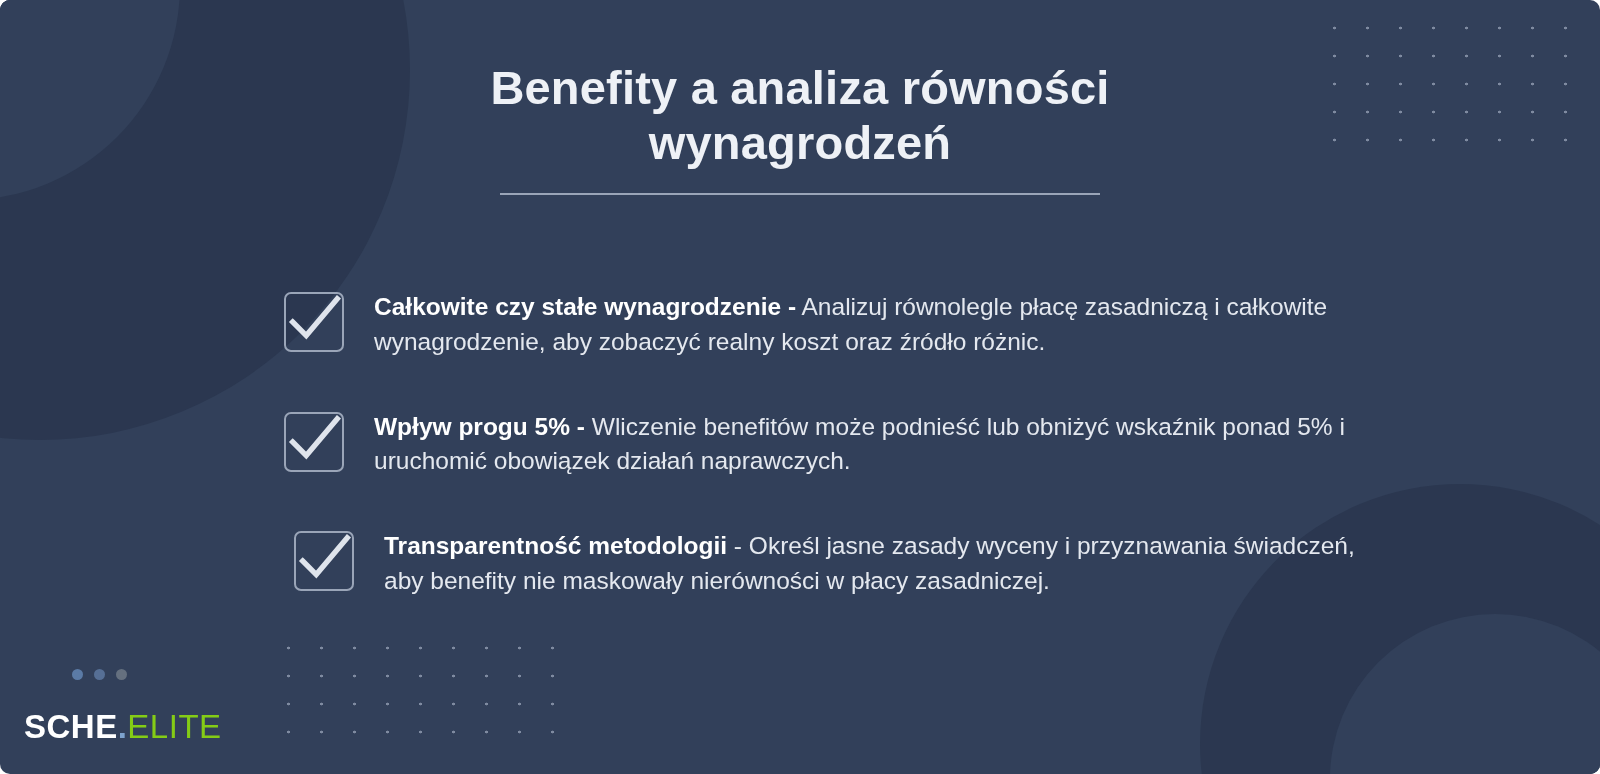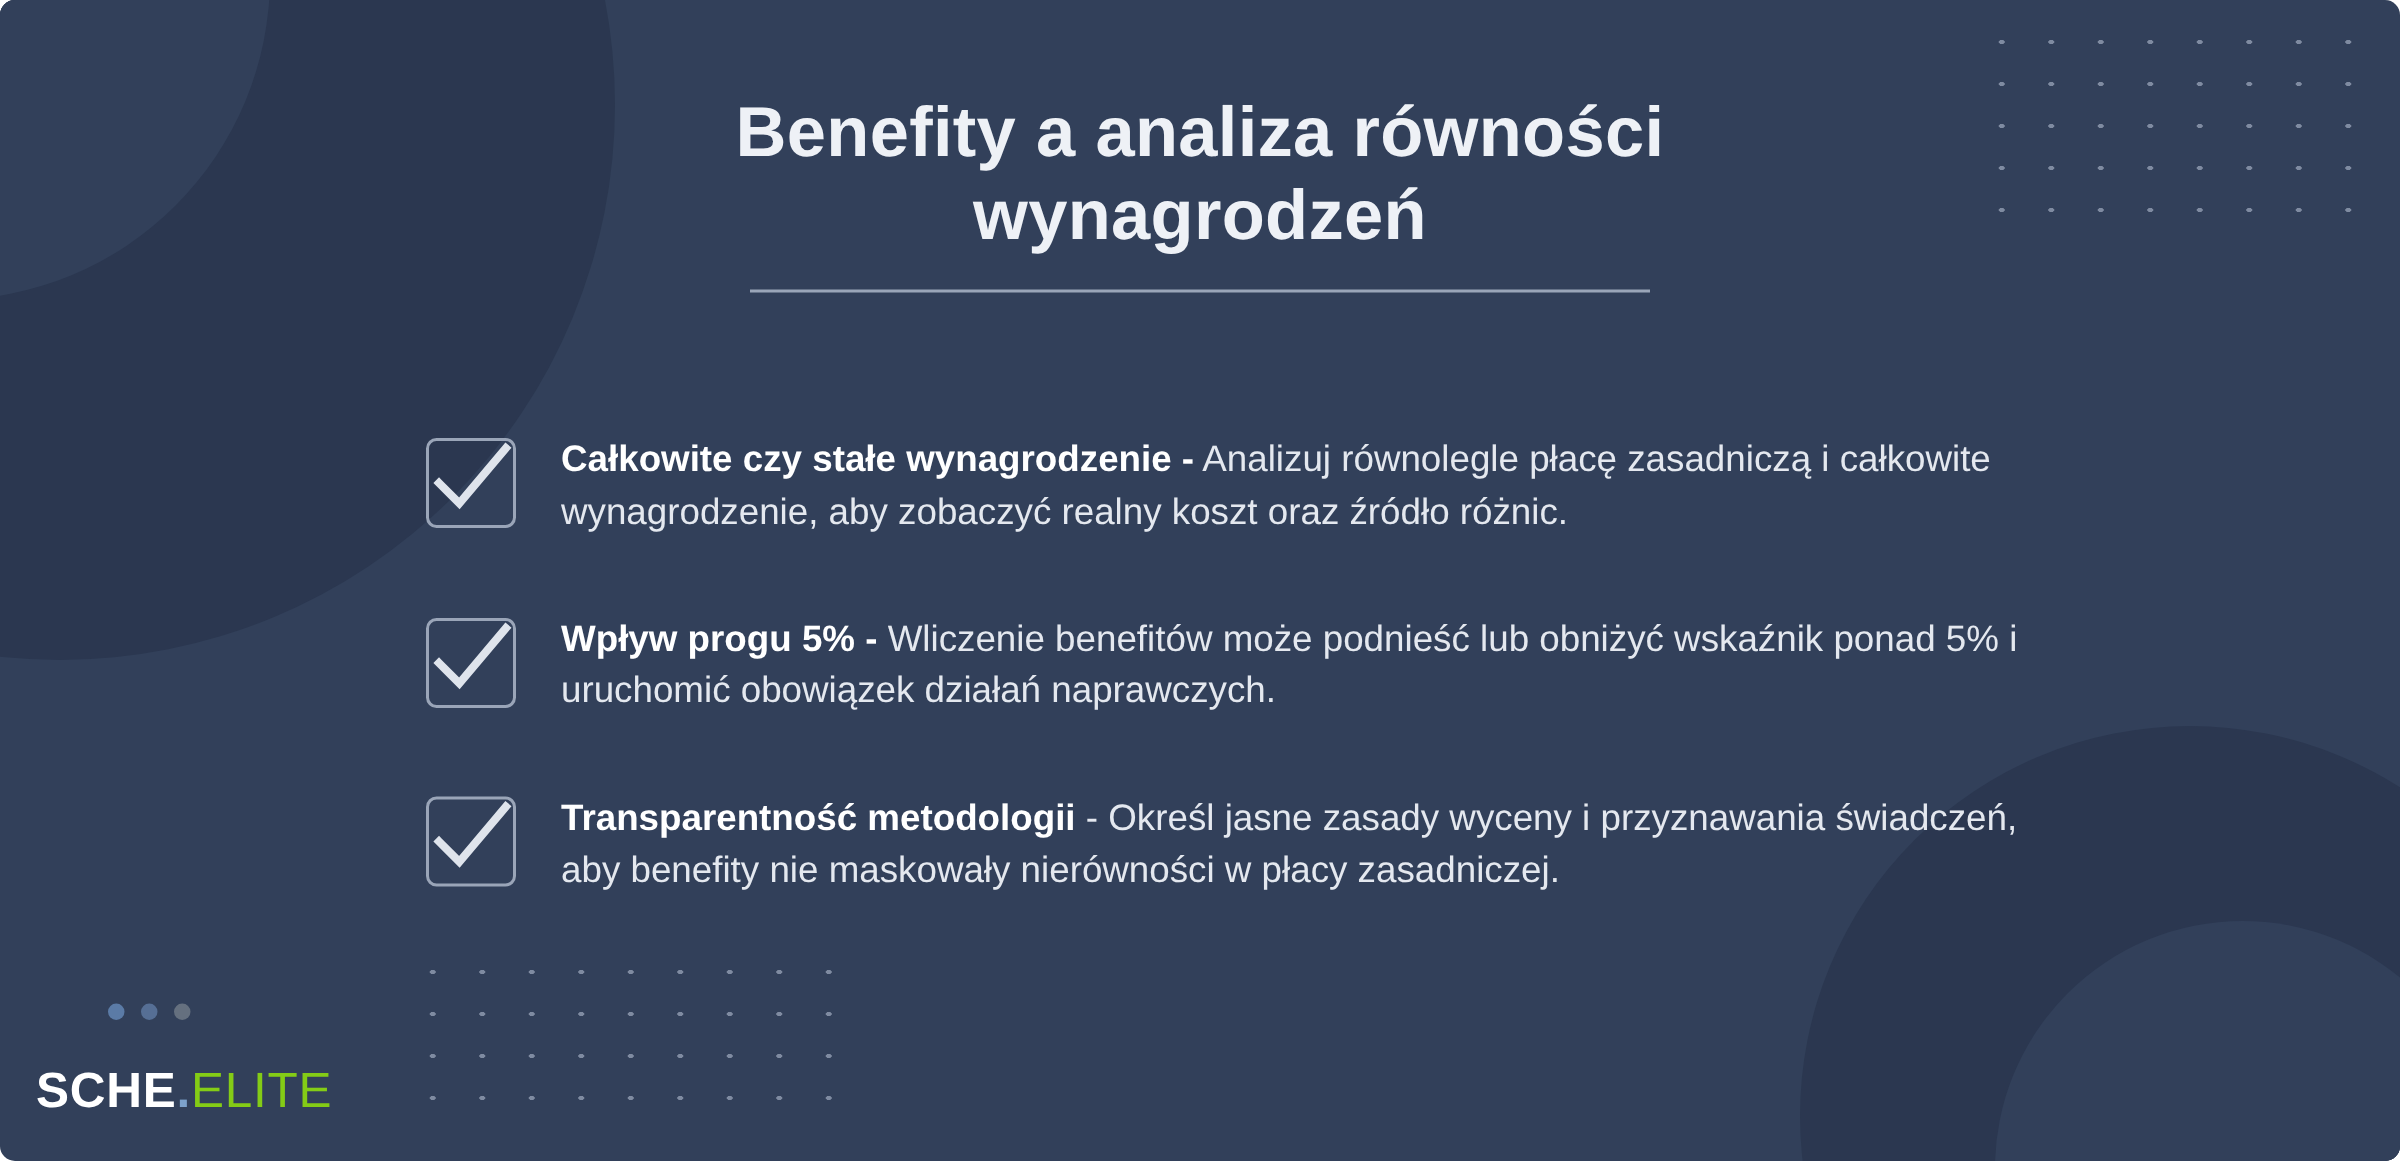--- a/index.html
+++ b/index.html
@@ -105,21 +105,21 @@
     position: absolute;
     top: 290px;
     left: 284px;
     width: 1120px;
   }
   .bullet {
     display: flex;
     align-items: flex-start;
     margin-bottom: 50px;
   }
-  .bullet:last-child { margin-bottom: 0; }
+  .bullet:last-child { margin-bottom: 0; justify-content: center; }
 
   .check-box {
     flex: 0 0 auto;
     width: 56px;
     height: 56px;
     margin-right: 30px;
     margin-top: 2px;
     border: 2px solid #9aa5b8;
     border-radius: 7px;
     position: relative;

